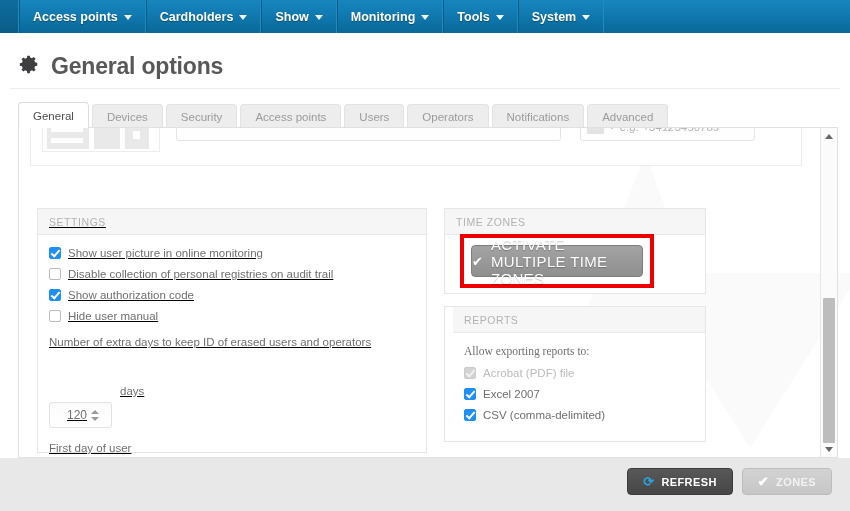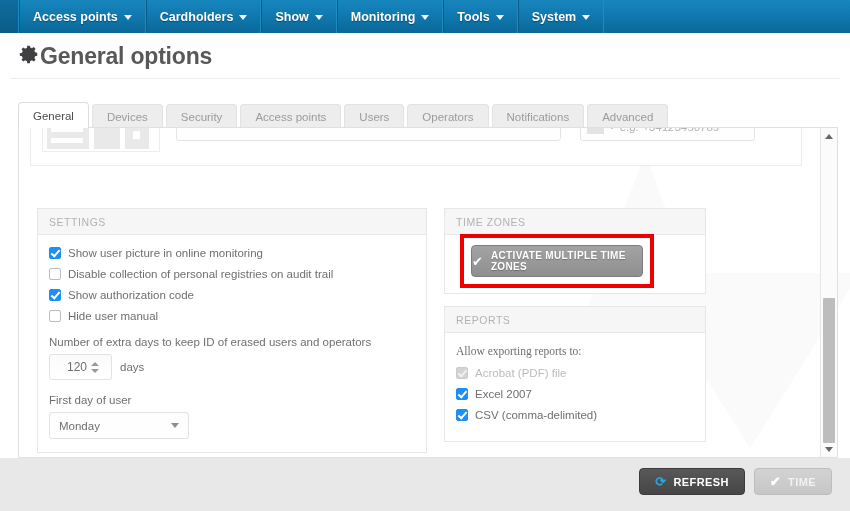--- a/index.html
+++ b/index.html
@@ -72,25 +72,26 @@
     pointer-events: none;
   }
   .wm-tri {
     position: absolute;
     width: 0; height: 0;
     border-style: solid;
   }
 
   .page-header {
     position: absolute;
-    left: 10px; top: 1px;
+    left: 10px; top: 11px;
     width: 830px;
     height: 45px;
     display: flex;
     align-items: center;
+    gap: 11px;
     border-bottom: 1px solid #eeeeee;
     box-sizing: border-box;
   }
   .gear-icon { flex: 0 0 auto; margin-left: 8px; }
   .page-title {
     font-size: 23px;
     font-weight: bold;
     color: #58585a;
     letter-spacing: -.2px;
   }
@@ -225,23 +226,23 @@
     border-bottom: 1px solid #eaeaea;
     display: flex;
     align-items: center;
     padding-left: 11px;
     font-size: 10.5px;
     color: #b2b2b2;
     letter-spacing: .55px;
   }
   .panel-body { padding: 12px 11px 10px 11px; }
 
-  .panel-settings { left: 18px; top: 80px; width: 390px; height: 245px; }
+  .panel-settings { left: 18px; top: 80px; width: 390px; height: 245px; text-decoration: underline; }
   .panel-timezones { left: 425px; top: 80px; width: 262px; height: 86px; }
-  .panel-reports { left: 425px; top: 178px; width: 262px; height: 136px; }
+  .panel-reports { left: 425px; top: 178px; width: 262px; height: 136px; padding-left: 8px; }
 
   
   .cb-row {
     display: flex;
     align-items: center;
     gap: 7px;
     margin-bottom: 9px;
     cursor: pointer;
   }
   .cb {
@@ -292,20 +293,21 @@
   .spinner {
     width: 63px; height: 26px;
     border: 1px solid #e2e2e2;
     border-radius: 3px;
     background: linear-gradient(to bottom, #fbfbfb, #ffffff);
     box-sizing: border-box;
     display: flex;
     align-items: center;
     padding: 0 17px;
     position: relative;
+    margin-top: 48px;
   }
   .spinner-val {
     flex: 1;
     text-align: right;
     font-size: 12px;
     color: #6f6f6f;
     padding-right: 4px;
   }
   .spin-arrows {
     display: flex;
@@ -363,22 +365,22 @@
     border-radius: 4px;
     box-sizing: border-box;
     display: flex;
     align-items: center;
     justify-content: center;
     gap: 8px;
     cursor: pointer;
     z-index: 7;
   }
   .tz-btn-label {
-    font-size: 10px;
-    font-weight: bold;
+    font-size: 15px;
+    font-weight: normal;
     color: #ffffff;
     letter-spacing: .35px;
     text-shadow: 0 1px 1px rgba(0,0,0,.25);
   }
   .check-glyph { color: #ffffff; font-size: 13px; line-height: 1; }
 
   
   .scrollbar {
     position: absolute;
     right: 0; top: 0;
@@ -648,16 +650,16 @@
 </div>
 
 <div class="footer">
   <div class="footer-btns">
     <div class="btn btn-refresh">
       <span class="refresh-glyph">⟳</span>
       <span>REFRESH</span>
     </div>
     <div class="btn btn-save">
       <span class="save-glyph">✔</span>
-      <span>TIME</span>
+      <span>ZONES</span>
     </div>
   </div>
 </div>
 
 </body></html>

